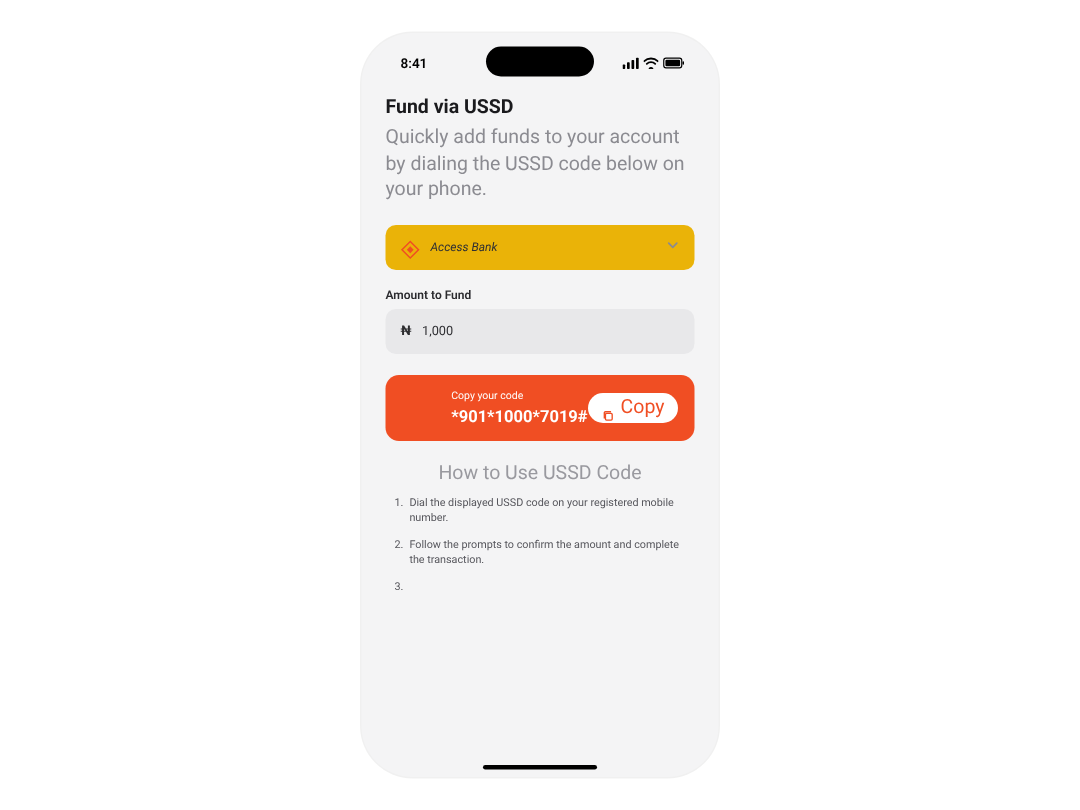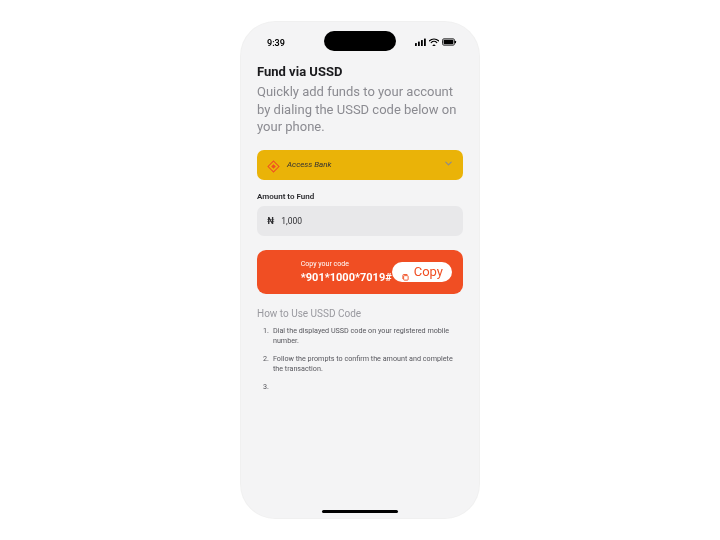--- a/index.html
+++ b/index.html
@@ -173,23 +173,24 @@
     height: 9px;
     position: relative;
   }
   .copy-icn svg { width: 100%; height: 100%; }
   .copy-txt {
     font-size: 13px;
     font-weight: 400;
     color: #f04e23;
   }
   .howto-title {
-    font-size: 10px;
+    font-size: 13px;
     color: #99999f;
     margin-bottom: 7px;
+    text-align: center;
   }
   .step {
     display: flex;
     gap: 4px;
     font-size: 7.2px;
     color: #57575d;
     line-height: 1.4;
     margin-bottom: 8px;
     padding-left: 6px;
   }
@@ -205,21 +206,21 @@
     border-radius: 2px;
   }
 </style>
 </head>
 <body>
 
 <div class="phone">
   <div class="notch"></div>
 
   <div class="status-bar">
-    <span>9:39</span>
+    <span>8:41</span>
     <div class="status-right">
       <span class="signal-icon">
         <svg width="11" height="8" viewBox="0 0 11 8">
             <rect x="0" y="5" width="1.8" height="3" rx="0.5" fill="#000"></rect>
             <rect x="3" y="3.5" width="1.8" height="4.5" rx="0.5" fill="#000"></rect>
             <rect x="6" y="2" width="1.8" height="6" rx="0.5" fill="#000"></rect>
             <rect x="9" y="0.5" width="1.8" height="7.5" rx="0.5" fill="#000"></rect>
           </svg>
       </span>
       <span class="wifi-icon">

